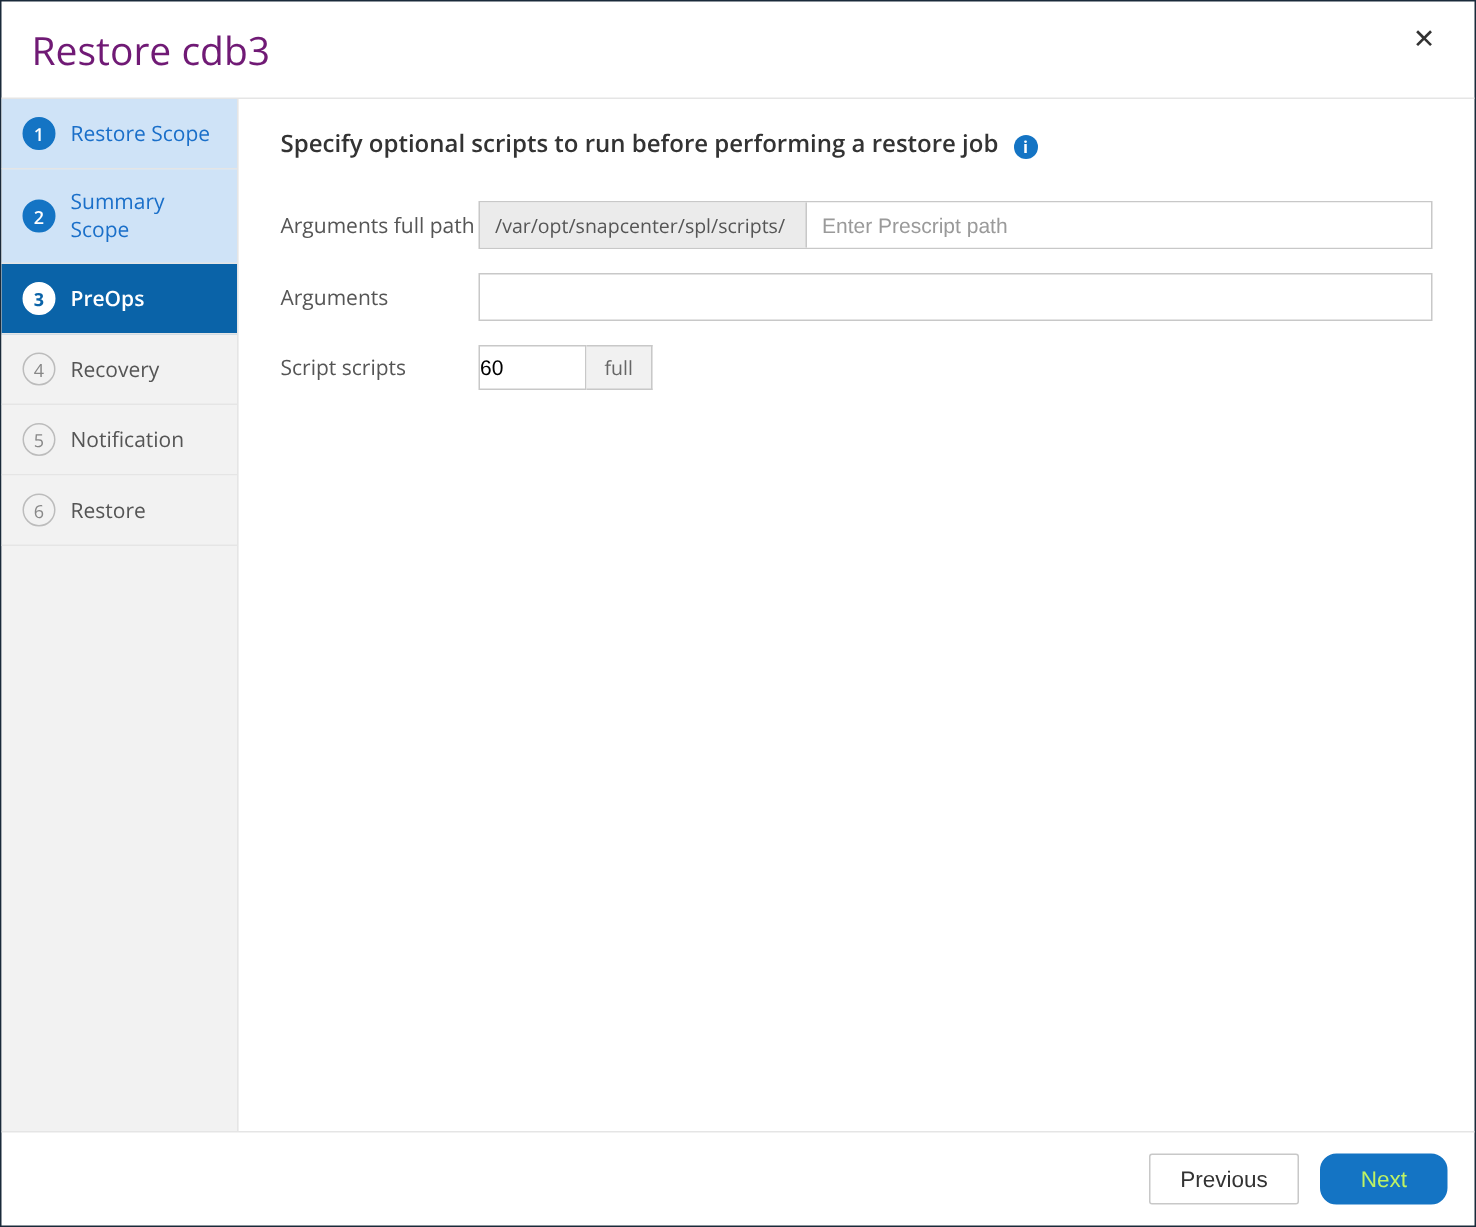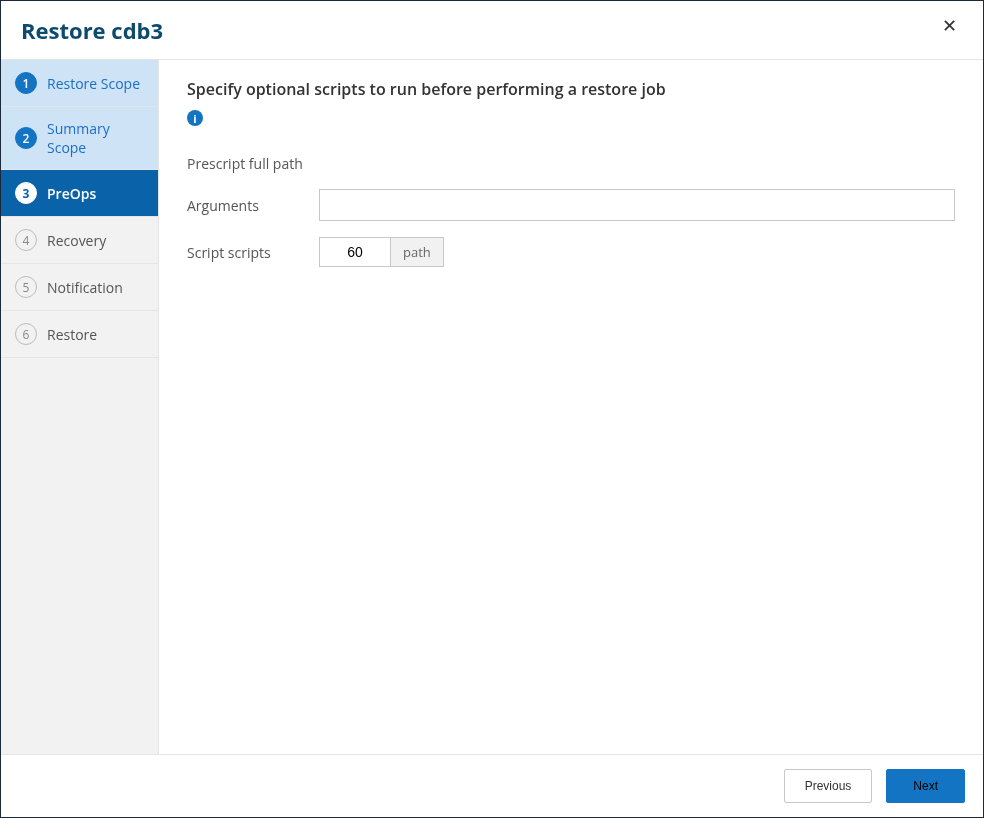--- a/index.html
+++ b/index.html
@@ -19,23 +19,23 @@
     position: relative;
   }
   .dialog-header {
     padding: 14px 20px 14px 20px;
     border-bottom: 1px solid #e5e5e5;
     display: flex;
     justify-content: space-between;
     align-items: flex-start;
   }
   .dialog-title {
-    font-size: 22px;
-    font-weight: 700;
-    color: #0c4a6e;
+    font-size: 26px;
+    font-weight: 400;
+    color: #701a75;
   }
   .close-btn {
     font-size: 18px;
     line-height: 1;
     color: #333;
     cursor: pointer;
     padding: 2px 6px;
     background: none;
     border: none;
   }
@@ -99,24 +99,23 @@
     flex: 1 1 auto;
     padding: 18px 28px;
     overflow: auto;
     color: #333;
   }
   .pane-heading {
     font-size: 16px;
     font-weight: 600;
     color: #333;
     display: flex;
-    align-items: flex-start;
+    align-items: flex-end;
     gap: 10px;
     margin-bottom: 28px;
-    flex-direction: column;
   }
   .info-icon {
     width: 16px;
     height: 16px;
     border-radius: 50%;
     background: #1474c4;
     color: #fff;
     display: inline-flex;
     align-items: center;
     justify-content: center;
@@ -170,21 +169,20 @@
     font-size: 14px;
     outline: none;
   }
   .timeout-group {
     display: flex;
     height: 30px;
   }
   .timeout-input {
     width: 72px;
     border: 1px solid #c8c8c8;
-    text-align: center;
     font-size: 14px;
     outline: none;
   }
   .timeout-suffix {
     border: 1px solid #c8c8c8;
     border-left: none;
     background: #f1f1f1;
     padding: 0 12px;
     display: flex;
     align-items: center;
@@ -194,32 +192,33 @@
   .dialog-footer {
     border-top: 1px solid #e5e5e5;
     padding: 14px 18px;
     display: flex;
     justify-content: flex-end;
     gap: 14px;
   }
   .btn {
     height: 34px;
     padding: 0 20px;
-    font-size: 12px;
+    font-size: 15px;
     border-radius: 2px;
     cursor: pointer;
     border: 1px solid #c8c8c8;
     background: #fff;
     color: #333;
   }
   .btn.primary {
     background: #1474c4;
     border-color: #1474c4;
-    color: #000000;
+    color: #bef264;
     padding: 0 26px;
+    border-radius: 11px;
   }
 </style>
 </head>
 <body>
 
 <div class="dialog">
   <div class="dialog-header">
     <div class="dialog-title">Restore cdb3</div>
     <button class="close-btn" aria-label="close">
       <span>✕</span>
@@ -254,33 +253,37 @@
       </div>
     </nav>
 
     <div class="main-pane">
       <div class="pane-heading">
         <span>Specify optional scripts to run before performing a restore job</span>
         <span class="info-icon">i</span>
       </div>
 
       <div class="form-row">
-        <div class="form-label">Prescript full path</div>
+        <div class="form-label">Arguments full path</div>
+        <div class="path-group">
+          <div class="path-prefix">/var/opt/snapcenter/spl/scripts/</div>
+          <input class="path-input" type="text" placeholder="Enter Prescript path" style="">
+        </div>
       </div>
 
       <div class="form-row">
         <div class="form-label">Arguments</div>
         <input class="args-input" type="text" value="" style="">
       </div>
 
       <div class="form-row">
         <div class="form-label">Script scripts</div>
         <div class="timeout-group">
           <input class="timeout-input" type="text" value="60" style="">
-          <div class="timeout-suffix">path</div>
+          <div class="timeout-suffix">full</div>
         </div>
       </div>
     </div>
   </div>
 
   <div class="dialog-footer">
     <button class="btn">Previous</button>
     <button class="btn primary">Next</button>
   </div>
 </div>

